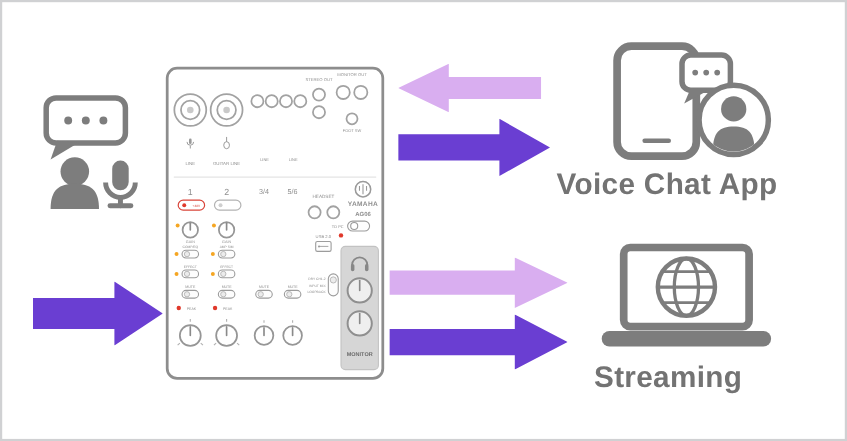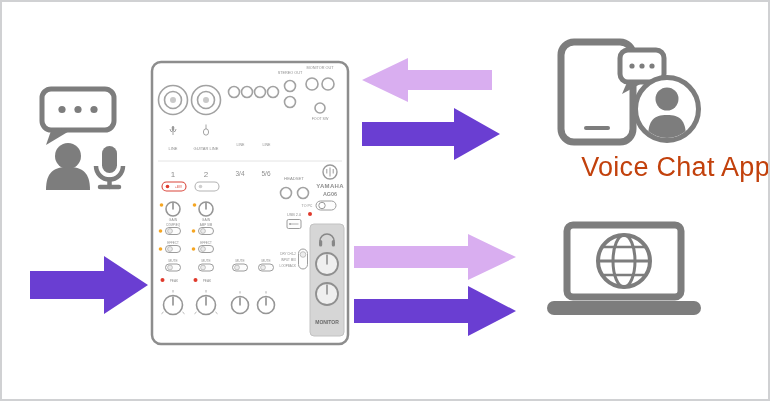--- a/index.html
+++ b/index.html
@@ -1,19 +1,19 @@
 <!DOCTYPE html>
 <html><head>
 <meta charset="utf-8">
 <style>
   *{margin:0;padding:0;box-sizing:border-box}
   body{font-family:"Liberation Sans",sans-serif;background:#fff}
   .canvas{position:relative;width:770px;height:401px;background:#fff;border:2px solid #d0d1d3;overflow:hidden}
   .abs{position:absolute}
-  .node-label{position:absolute;font-weight:400;color:#c2410c;text-align:right;letter-spacing:.3px}
+  .node-label{position:absolute;font-weight:700;color:#737373;text-align:left;letter-spacing:.3px}
   svg text{font-family:"Liberation Sans",sans-serif}
   .jack{fill:#fff;stroke:#a2a2a2;stroke-width:1.6}
   .knob{fill:#fff;stroke:#969696;stroke-width:1.6}
   .sw{fill:#fdfdfd;stroke:#9c9c9c;stroke-width:1}
   .swk{fill:#ececec;stroke:#b3b3b3;stroke-width:.8}
   .ptr{stroke:#8a8a8a;stroke-width:1.5;stroke-linecap:round}
   .tick{stroke:#b0b0b0;stroke-width:1}
   .t{fill:#8f8f8f}
   .tr{fill:#d9453a}
   .ledr{fill:#e0392b}
@@ -267,14 +267,15 @@
       <rect x="7" y="81" width="154" height="14" rx="7" class="gray"></rect>
     </g>
     <g>
       <circle cx="84" cy="41" r="26" fill="#fff" stroke="#7d7d7d" stroke-width="4"></circle>
       <ellipse cx="84" cy="41" rx="11" ry="26" fill="none" stroke="#7d7d7d" stroke-width="3"></ellipse>
       <line x1="58" y1="41" x2="110" y2="41" stroke="#7d7d7d" stroke-width="3"></line>
       <line x1="63" y1="27" x2="105" y2="27" stroke="#7d7d7d" stroke-width="2.5"></line>
       <line x1="63" y1="55" x2="105" y2="55" stroke="#7d7d7d" stroke-width="2.5"></line>
     </g>
   </svg>
+  <div class="node-label" style="left:538px;top:326px;width:168px;font-size:27px">Streaming</div>
 
 </div>
 
 </body></html>

